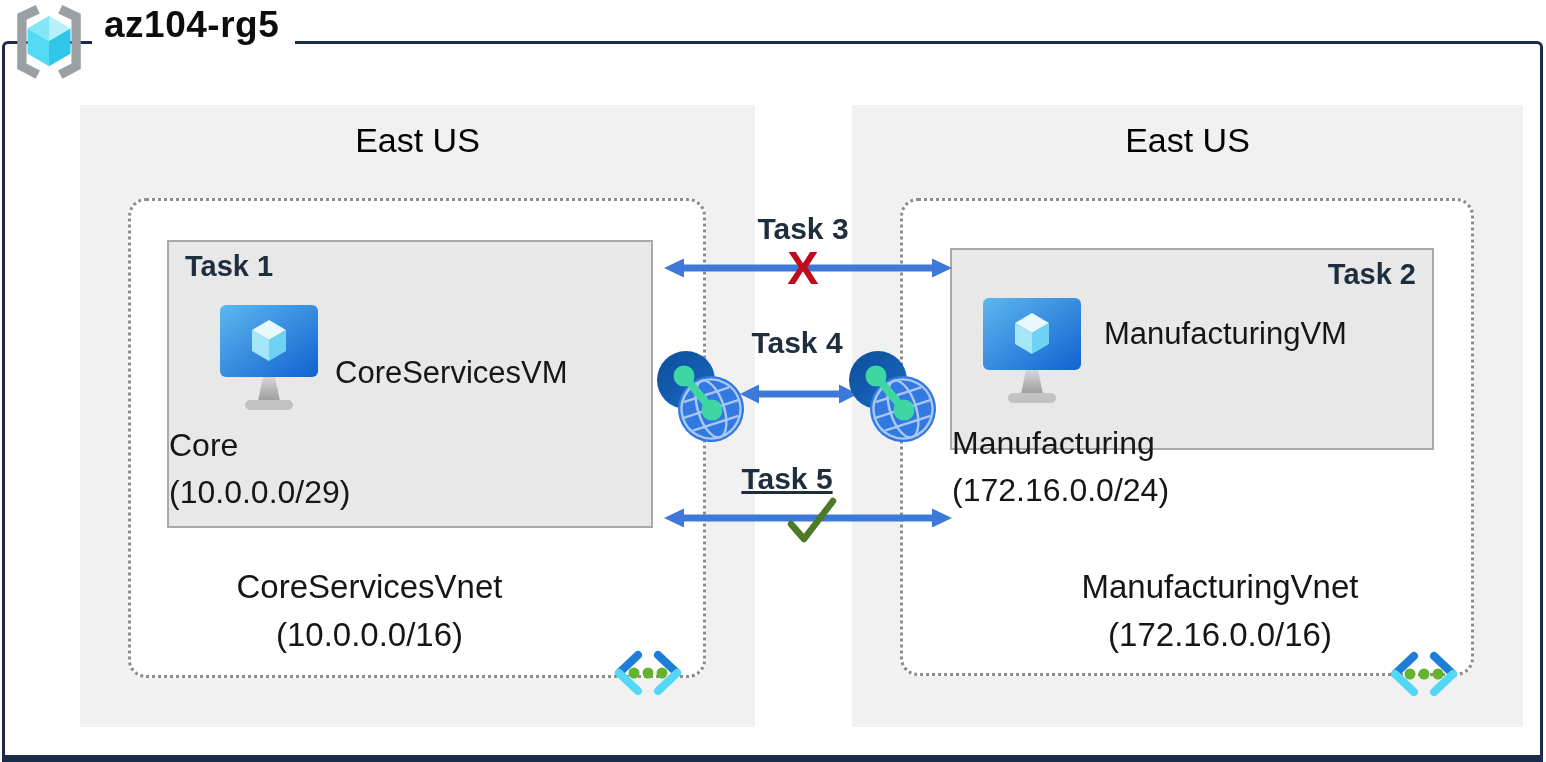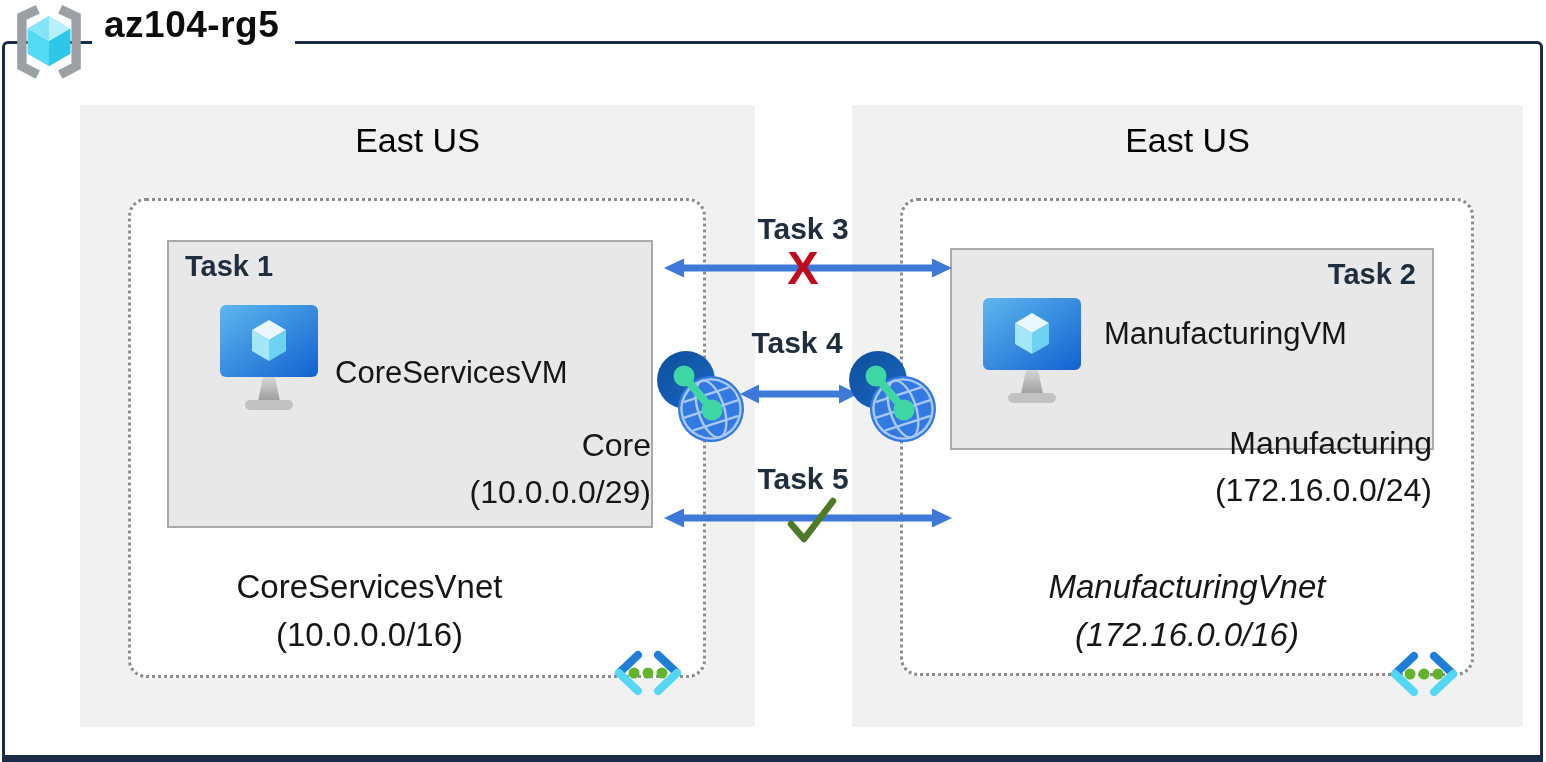--- a/index.html
+++ b/index.html
@@ -32,35 +32,35 @@
   .subnet-box.right { left:950px; top:248px; width:484px; height:202px; }
   .task-tag { position:absolute; font-weight:bold; font-size:29px; color:#1f2e3e; }
   .task-tag.tl { left:16px;  top:8px; }
   .task-tag.tr { right:16px; top:8px; }
   .vm-icon { position:absolute; width:100px; height:112px; }
   .subnet-box.left  .vm-icon { left:50px; top:62px; }
   .subnet-box.right .vm-icon { left:30px; top:47px; }
   .vm-name { position:absolute; font-size:31px; color:#161616; white-space:nowrap; }
   .subnet-box.left  .vm-name { left:166px; top:88px;margin-top:25px; }
   .subnet-box.right .vm-name { left:152px; top:66px; }
-  .subnet-name { position:absolute; left:0; right:0; text-align:right; font-size:32px; line-height:47px; color:#161616; }
+  .subnet-name { position:absolute; left:0; right:0; text-align:left; font-size:32px; line-height:47px; color:#161616; }
   .subnet-box.left  .subnet-name { top:180px; }
   .subnet-box.right .subnet-name { top:170px; }
   
   .vnet-label { position:absolute; text-align:center; font-size:33px; line-height:48px; color:#161616; }
   .vnet-label.left  { left:128px; top:563px; width:483px; }
-  .vnet-label.right { left:900px; top:563px; width:574px;font-style:italic; }
+  .vnet-label.right { left:900px; top:563px; width:640px; }
   .vnet-icon { position:absolute; width:76px; height:48px; z-index:4; }
   .vnet-icon.left  { left:610px;  top:649px; }
   .vnet-icon.right { left:1386px; top:650px; }
   
   .task-label { position:absolute; width:200px; text-align:center; font-weight:bold; font-size:30px; color:#1f2e3e; z-index:3; }
   .task-label.t3 { left:703px; top:212px; }
   .task-label.t4 { left:697px; top:326px; }
-  .task-label.t5 { left:703px; top:462px; }
+  .task-label.t5 { left:687px; top:462px;text-decoration:underline; }
   .arrow { position:absolute; z-index:2; }
   .arrow.a3 { left:664px; top:256px; }
   .arrow.a4 { left:740px; top:382px; }
   .arrow.a5 { left:664px; top:506px; }
   .x-mark { position:absolute; left:779px; top:240px; width:48px; text-align:center;
             font-size:47px; font-weight:bold; color:#c00b1e; z-index:3; }
   .check-mark { position:absolute; left:786px; top:497px; z-index:3; }
   .peer-icon { position:absolute; width:92px; height:98px; z-index:4; }
   .peer-icon.left  { left:655px; top:349px; }
   .peer-icon.right { left:847px; top:349px; }

